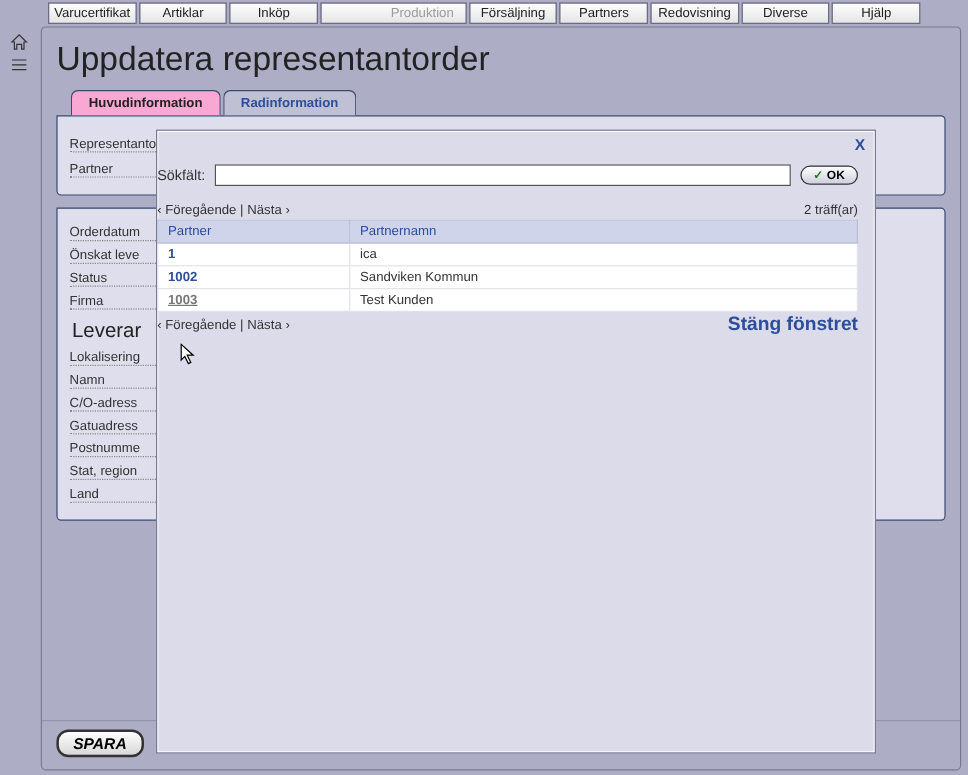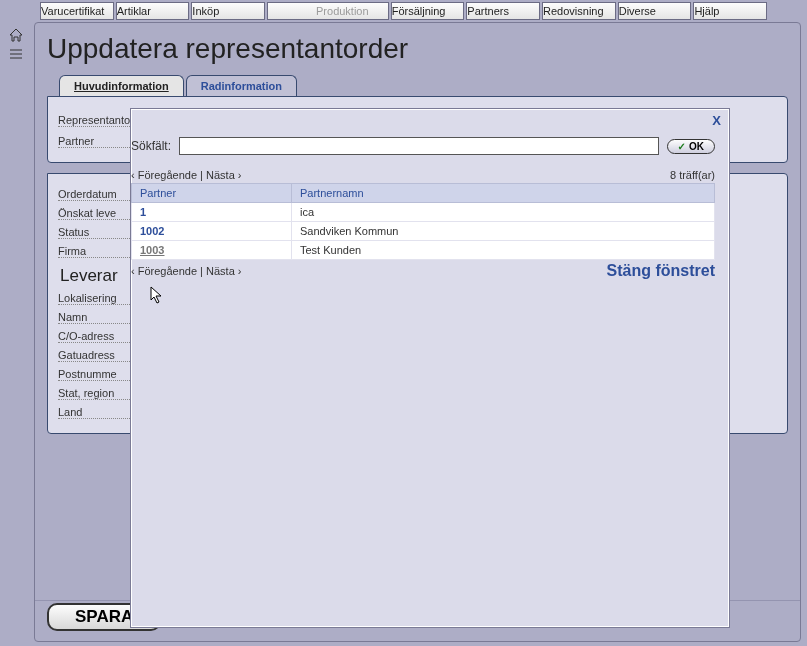--- a/index.html
+++ b/index.html
@@ -16,21 +16,21 @@
   .menubar {
     display: flex;
     gap: 2px;
     padding: 2px 40px 2px 40px;
     background: #adadc6;
   }
   .menubar .mtab {
     flex: 1;
     background: linear-gradient(#fdfdfd, #e5e5e5);
     border: 1px solid #6b6b84;
-    text-align: left;
+    text-align: center;
     padding: 2px 0;
     font-size: 11px;
     color: #222;
     cursor: pointer;
   }
   .menubar .mtab.disabled { color: #9b9b9b; padding-left: 48px; }
 
   
   .rail {
     position: absolute;
@@ -66,21 +66,21 @@
   .tab {
     border: 1px solid #384a6f;
     border-bottom: none;
     border-radius: 6px 6px 0 0;
     padding: 4px 14px;
     font-weight: bold;
     margin-right: 2px;
     font-size: 11px;
     cursor: pointer;
   }
-  .tab.active { background: #e5e5e5; color: #222; text-decoration: underline; }
+  .tab.active { background: #f9a8d4; color: #222; }
   .tab:not(.active) { background: #c0c0d5; color: #2d4e9a; }
 
   .form-box {
     border: 1px solid #384a6f;
     border-radius: 0 4px 4px 4px;
     background: #dedeec;
     padding: 8px 10px;
     margin-bottom: 10px;
   }
   .form-row {
@@ -113,23 +113,24 @@
     font-size: 17px;
     color: #222;
     margin: 8px 0 6px 2px;
   }
 
   .save-btn {
     border: 2px solid #333;
     border-radius: 10px;
     background: linear-gradient(#fdfdfd,#d8d8d8);
     font-weight: bold;
-    padding: 2px 26px;
-    font-size: 17px;
+    padding: 2px 12px;
+    font-size: 13px;
     cursor:pointer;
+    font-style:italic;
   }
 
   
   .modal {
     position: absolute;
     left: 130px; top: 108px;
     width: 600px; height: 520px;
     background: #dbdbea;
     border: 1px solid #7a7a95;
     box-shadow: 0 0 0 1px #fff inset;
@@ -302,21 +303,21 @@
       <button class="ok-btn">
         <span class="ok-check">✓</span>
         <span>OK</span>
       </button>
     </div>
 
     <div class="pager-row">
       <span class="pager-links">
         <span>‹ Föregående</span><span> | </span><span>Nästa ›</span>
       </span>
-      <span>8 träff(ar)</span>
+      <span>2 träff(ar)</span>
     </div>
 
     <table class="results">
       <thead>
         <tr>
           <th style="width:160px">Partner</th>
           <th>Partnernamn</th>
         </tr>
       </thead>
       <tbody>

